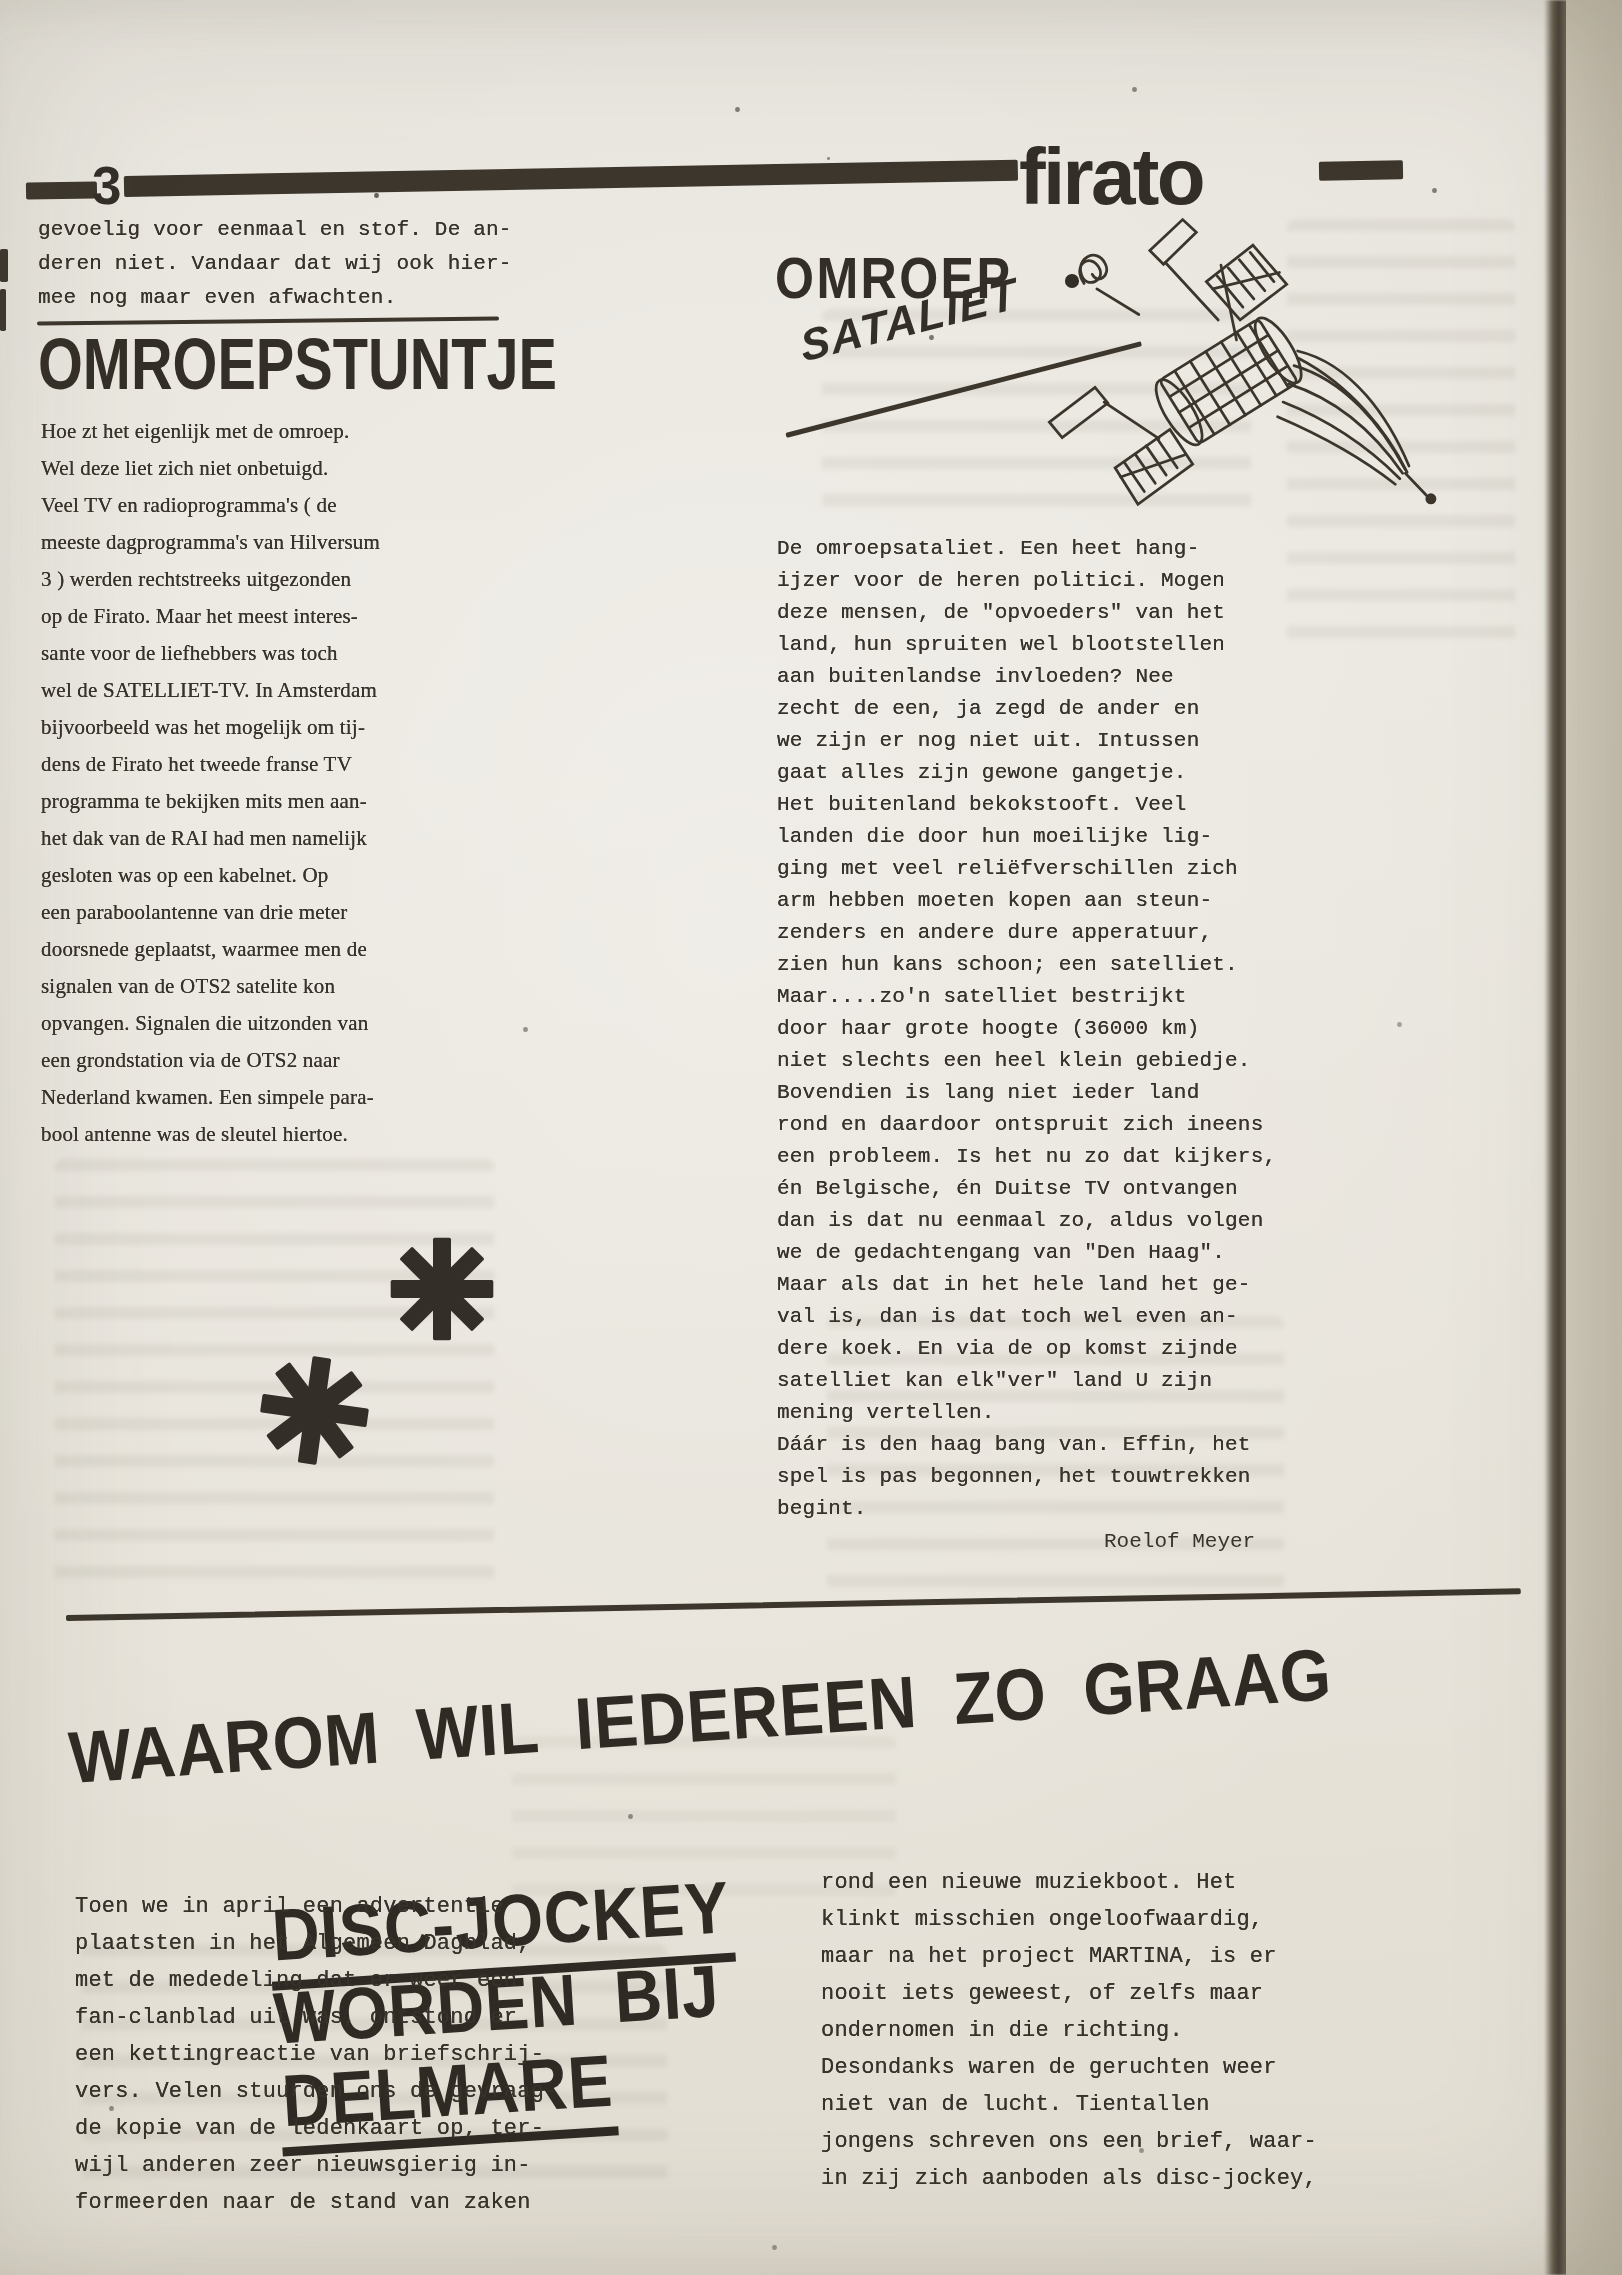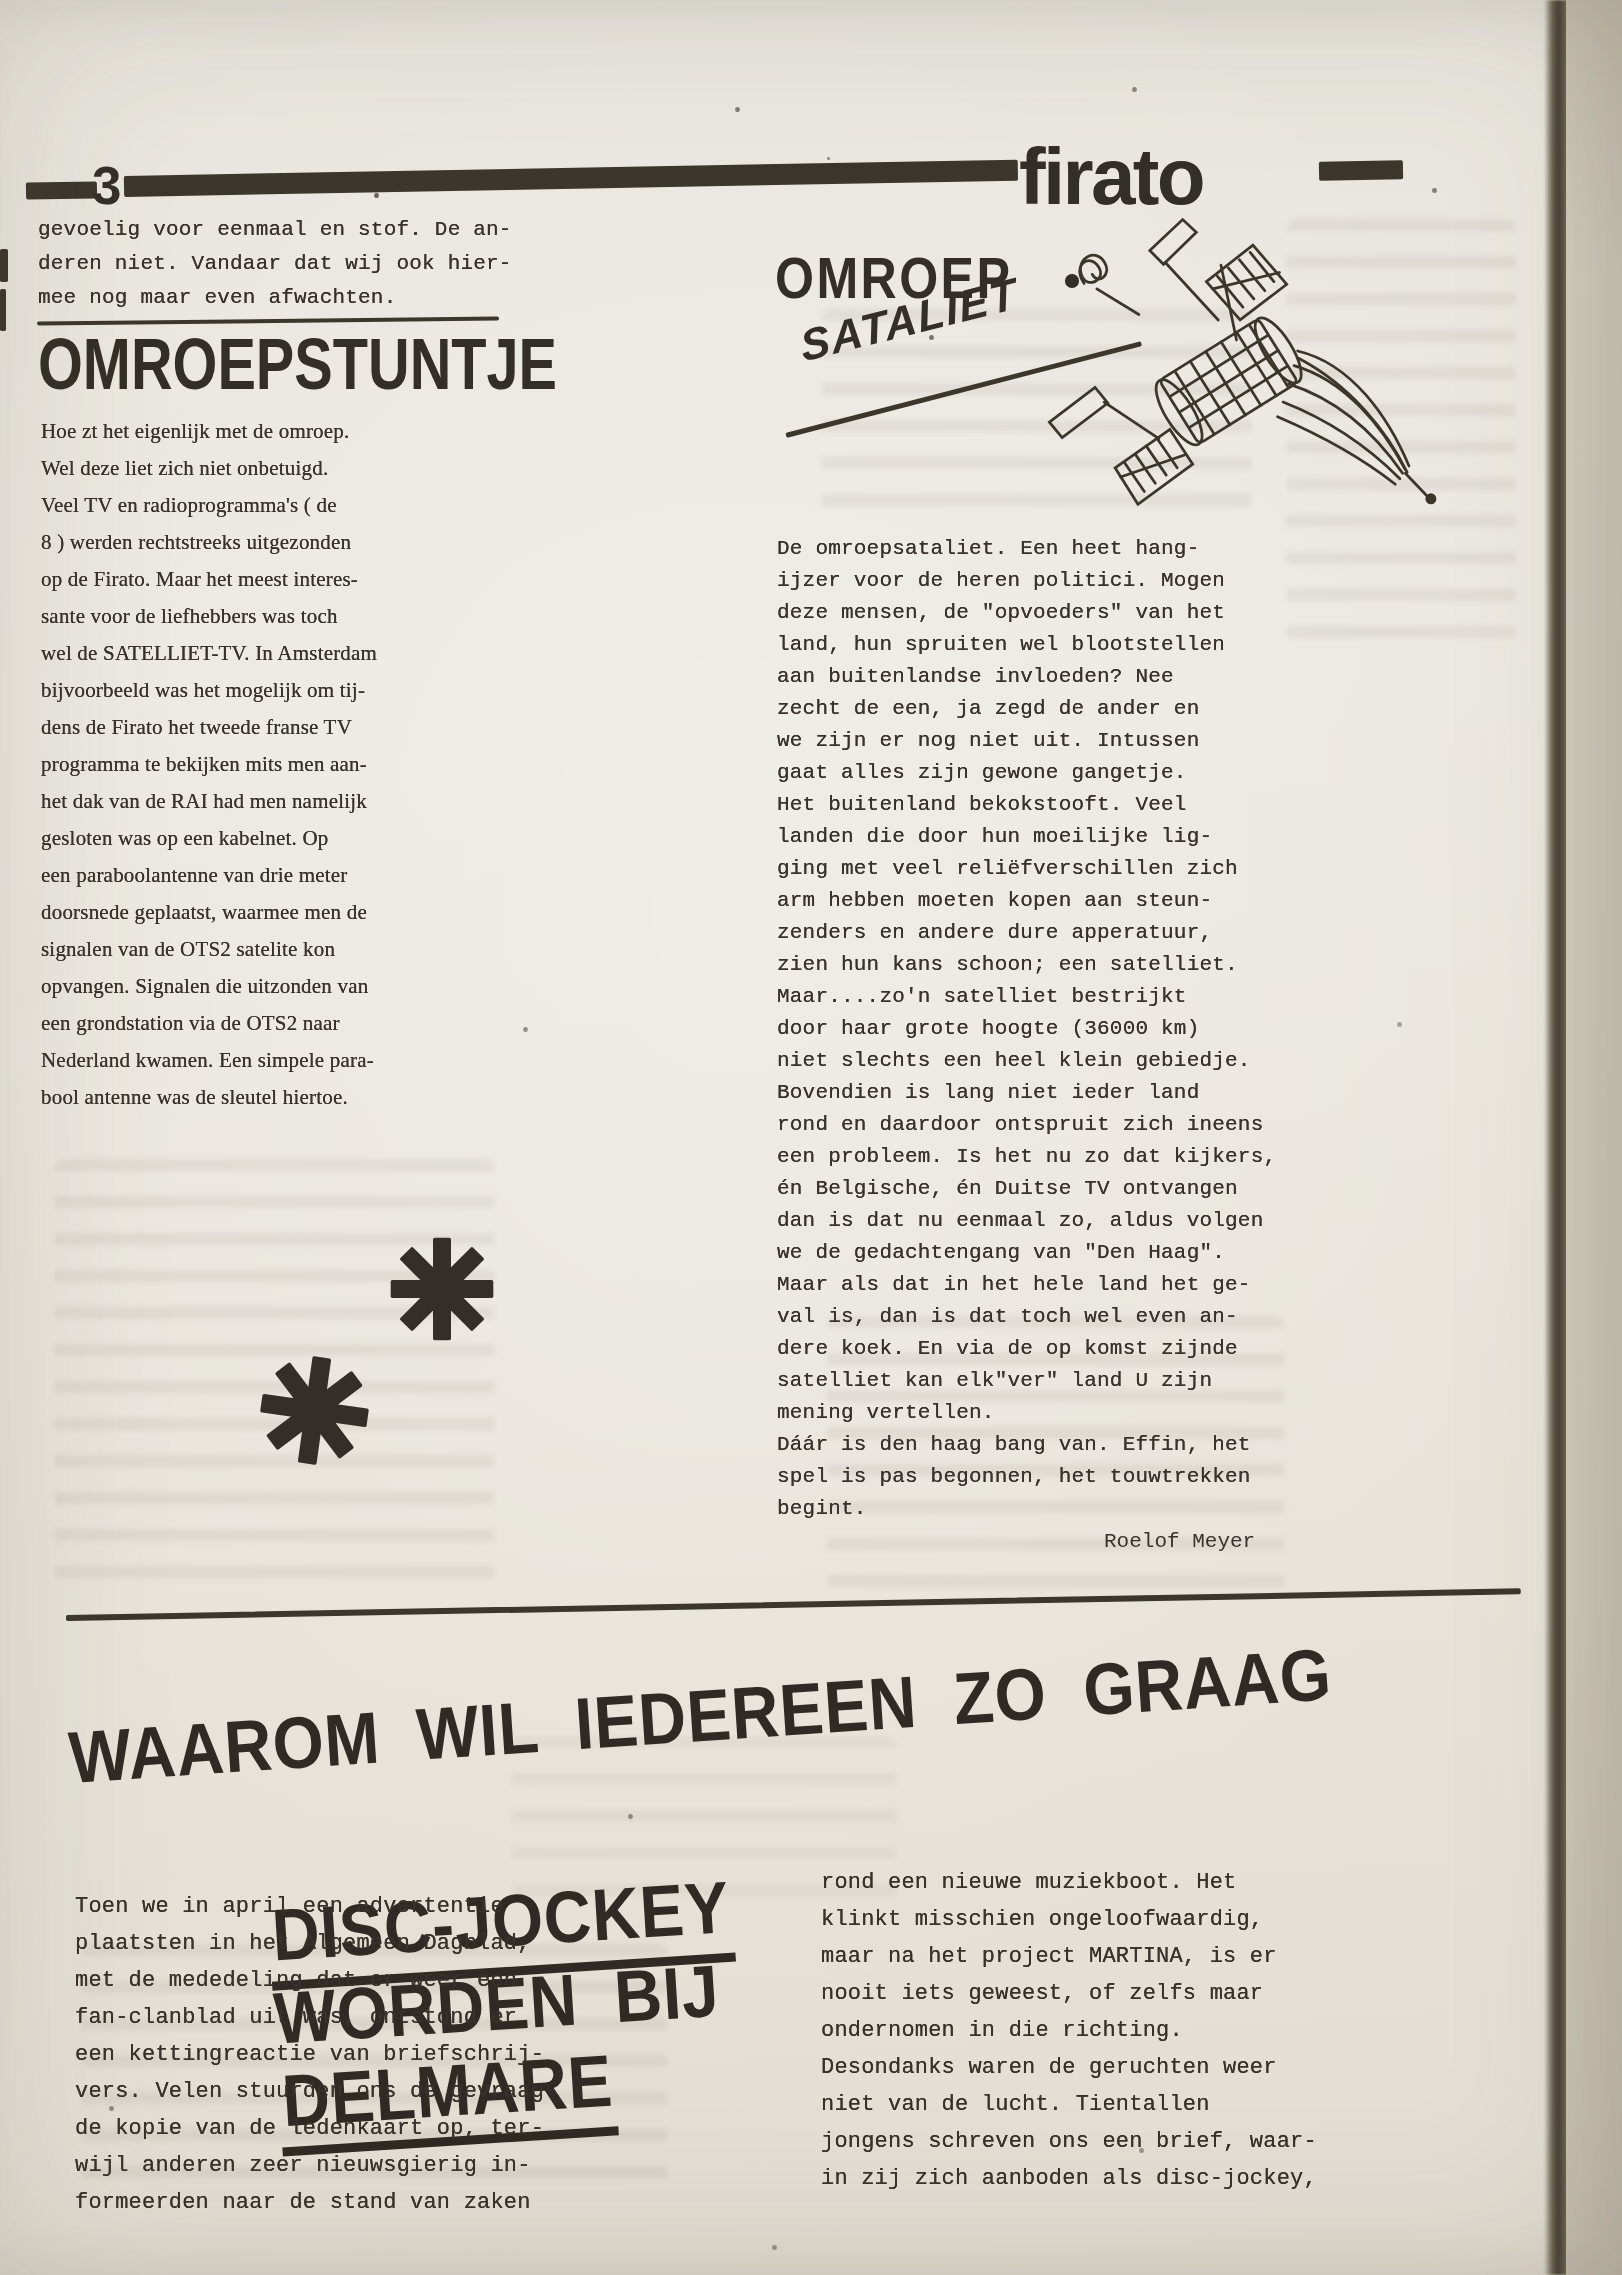--- a/index.html
+++ b/index.html
@@ -90,21 +90,22 @@
       <div class="tl">deren niet. Vandaar dat wij ook hier-</div>
       <div class="tl">mee nog maar even afwachten.</div>
     </div>
 
   <div class="abs rule art-rule content"></div>
   <div class="abs sans art-title content">OMROEPSTUNTJE</div>
   <div class="abs mono c-art content">
       <div class="tl">Hoe zt het eigenlijk met de omroep.</div>
       <div class="tl">Wel deze liet zich niet onbetuigd.</div>
       <div class="tl">Veel TV en radioprogramma's ( de</div>
-      <div class="tl">8 ) werden rechtstreeks uitgezonden</div>
+      <div class="tl">meeste dagprogramma's van Hilversum</div>
+      <div class="tl">3 ) werden rechtstreeks uitgezonden</div>
       <div class="tl">op de Firato. Maar het meest interes-</div>
       <div class="tl">sante voor de liefhebbers was toch</div>
       <div class="tl">wel de SATELLIET-TV. In Amsterdam</div>
       <div class="tl">bijvoorbeeld was het mogelijk om tij-</div>
       <div class="tl">dens de Firato het tweede franse TV</div>
       <div class="tl">programma te bekijken mits men aan-</div>
       <div class="tl">het dak van de RAI had men namelijk</div>
       <div class="tl">gesloten was op een kabelnet. Op</div>
       <div class="tl">een paraboolantenne van drie meter</div>
       <div class="tl">doorsnede geplaatst, waarmee men de</div>

